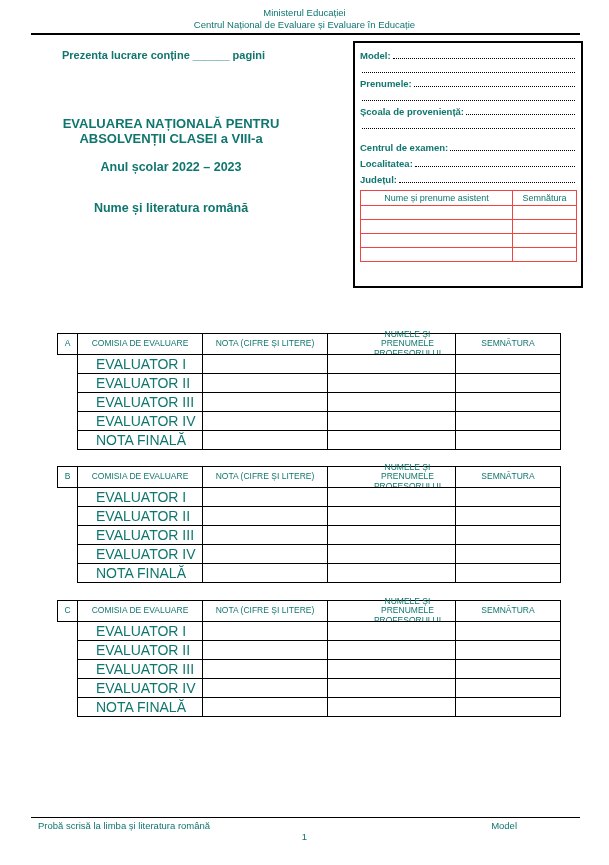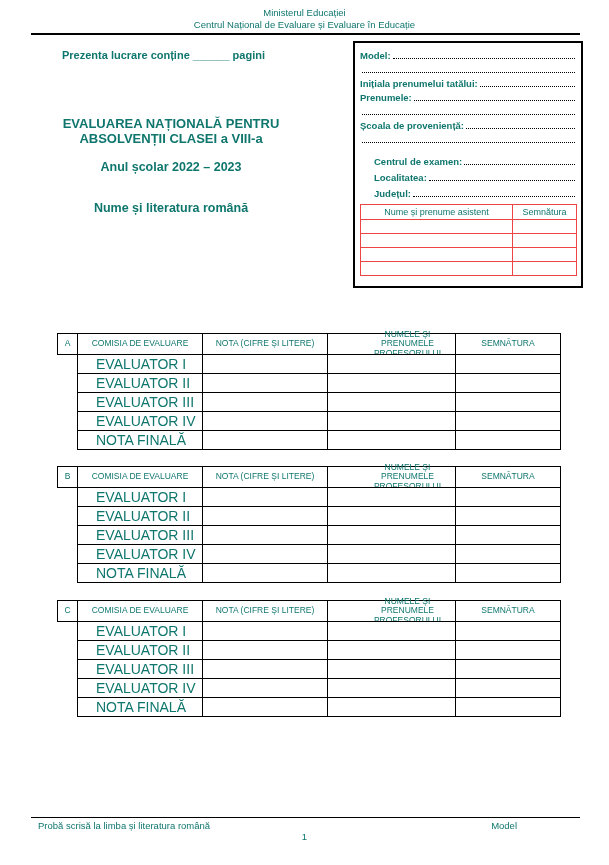--- a/index.html
+++ b/index.html
@@ -23,21 +23,21 @@
     text-align:center; font-size:12.5px; font-weight:bold; }
   .subject { position:absolute; top:201px; left:35px; width:272px;
     text-align:center; font-size:12.5px; font-weight:bold; }
   
   .student-box { position:absolute; top:41px; left:353px; width:230px; height:247px;
     border:2px solid #000; box-sizing:border-box; padding:4px 5px 0 5px; }
   .field-row { display:flex; align-items:flex-end; height:14px; }
   .field-label { font-size:9.5px; font-weight:bold; white-space:nowrap; line-height:11px; }
   .leader { flex:1; border-bottom:1.5px dotted #000; margin:0 1px 2px 2px; }
   .fields-g2 { margin-top:6px; }
-  .fields-g2 .field-row { height:16px;margin-left:14px; }
+  .fields-g2 .field-row { height:16px; }
   .assistant-table { border-collapse:collapse; width:216px; margin-top:5px;
     table-layout:fixed; }
   .assistant-table th, .assistant-table td { border:1px solid #ef4444; padding:0; }
   .assistant-table th { font-size:9px; font-weight:normal; height:14px; text-align:center; }
   .assistant-table td { height:13px; }
   .col-aname { width:152px; }
   .col-asign { width:64px; }
   
   .eval-table { position:absolute; left:57px; font-size:9px; }
   .trow { display:flex; }
@@ -86,24 +86,20 @@
   <div class="student-box">
     <div id="fields-g1">
         <div class="field-row">
           <span class="field-label">Model:</span>
           <span class="leader"></span>
         </div>
         <div class="field-row">
           <span class="leader"></span>
         </div>
         <div class="field-row">
-          <span class="field-label">Inițiala prenumelui tatălui:</span>
-          <span class="leader"></span>
-        </div>
-        <div class="field-row">
           <span class="field-label">Prenumele:</span>
           <span class="leader"></span>
         </div>
         <div class="field-row">
           <span class="leader"></span>
         </div>
         <div class="field-row">
           <span class="field-label">Școala de proveniență:</span>
           <span class="leader"></span>
         </div>

